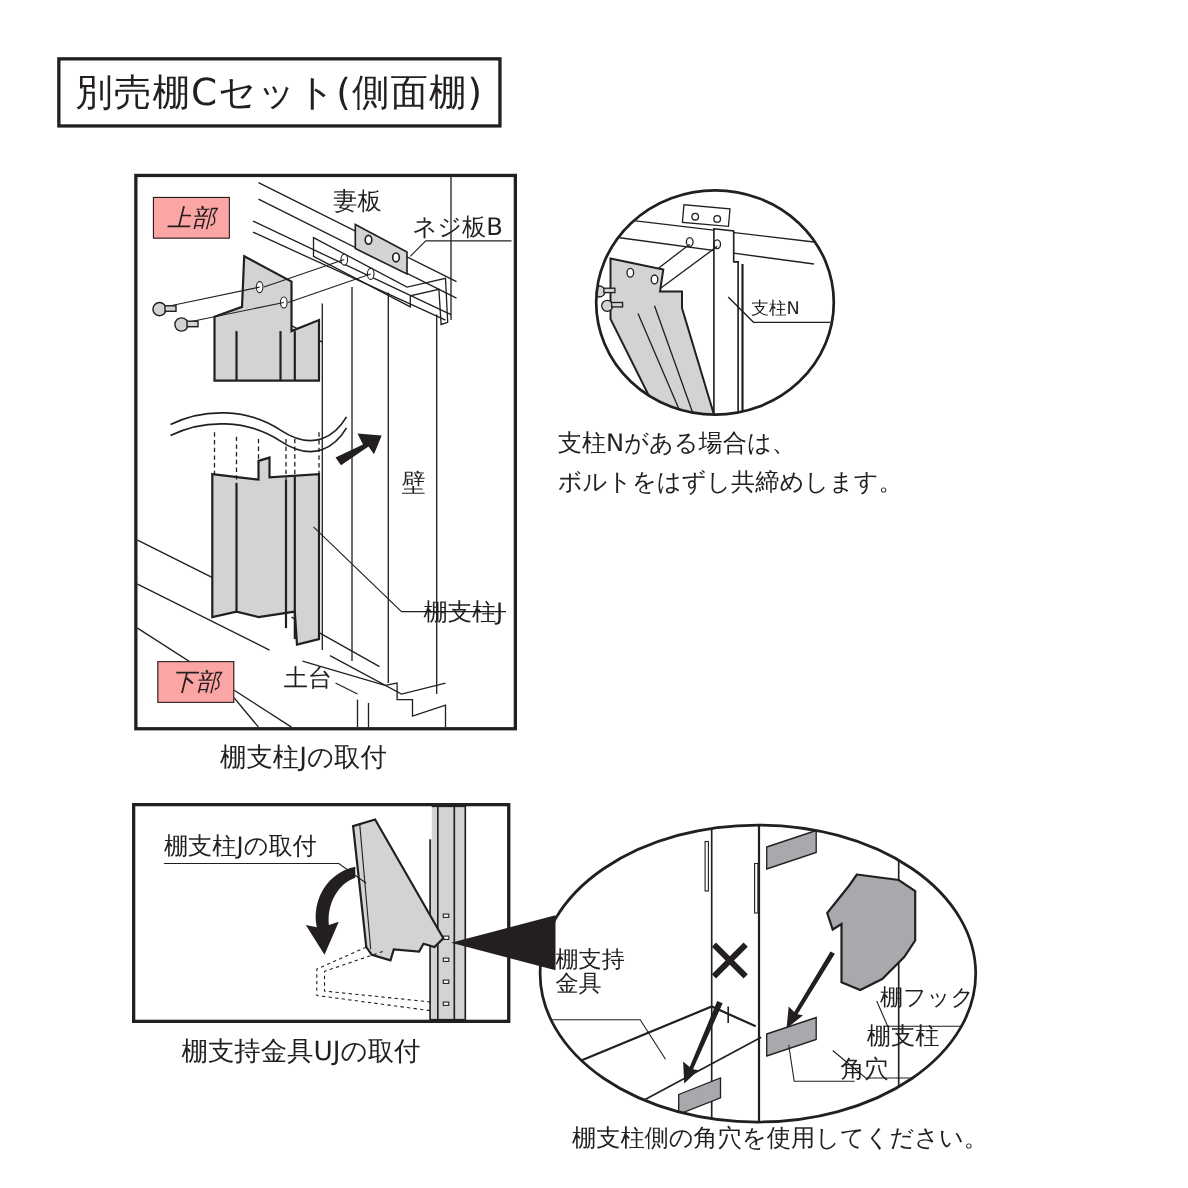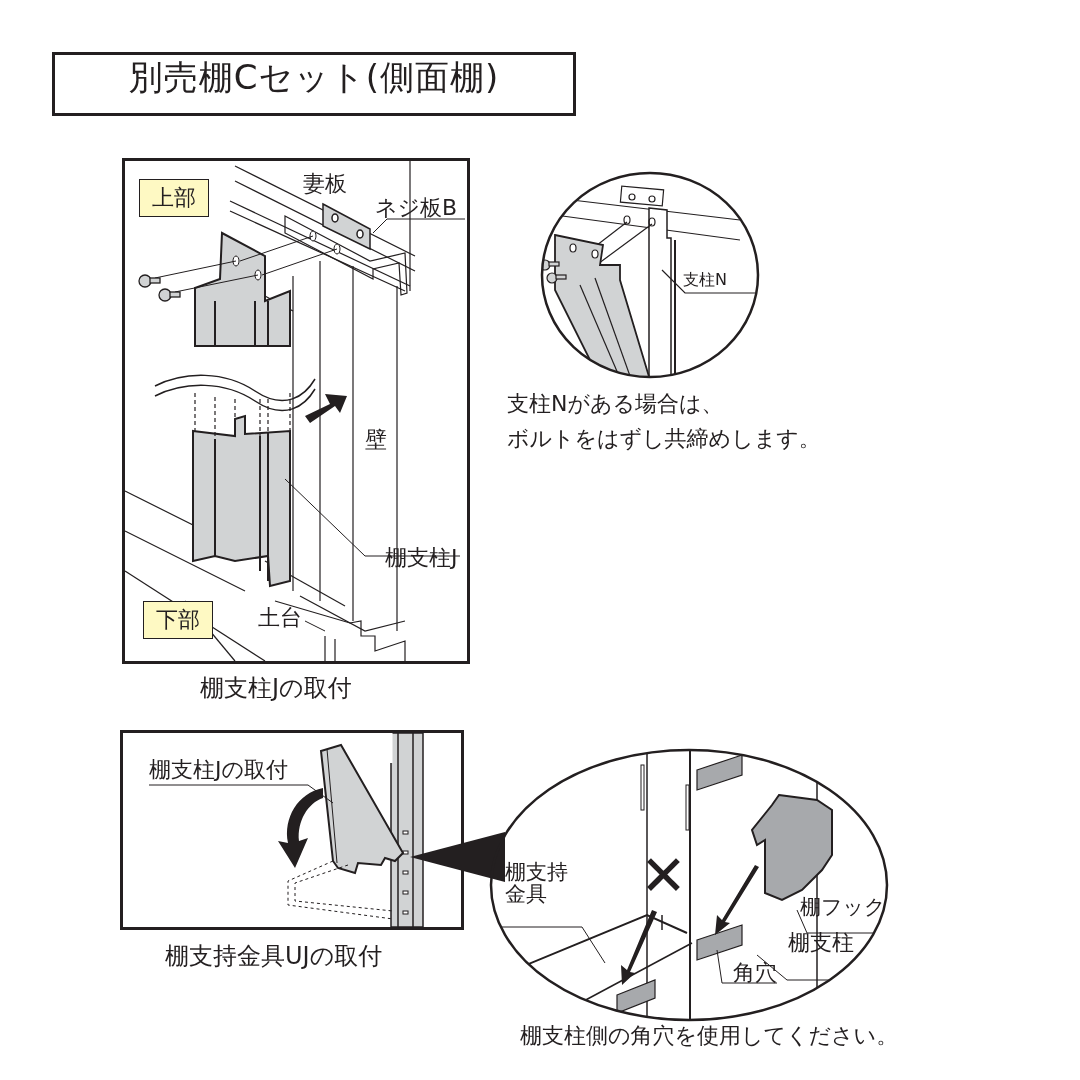--- a/index.html
+++ b/index.html
@@ -1,22 +1,22 @@
 <!DOCTYPE html>
 <html><head>
 <meta charset="utf-8">
 <style>
   html,body{margin:0;padding:0;background:#fff;}
   body{width:1080px;height:1080px;position:relative;overflow:hidden;font-family:"DejaVu Sans","Liberation Sans",sans-serif;color:#231f20;}
   .abs{position:absolute;}
-  .title-box{left:52px;top:52px;width:524px;height:64px;border:3px solid #231f20;box-sizing:border-box;display:flex;justify-content:center;font-size:34px;letter-spacing:1px;}
+  .title-box{left:52px;top:52px;width:404px;height:64px;border:3px solid #231f20;box-sizing:border-box;display:flex;align-items:center;justify-content:center;font-size:34px;letter-spacing:1px;}
   .frame{border:3px solid #231f20;box-sizing:border-box;}
   .lbl{font-size:22px;white-space:nowrap;line-height:1;}
   .caption{font-size:24px;white-space:nowrap;line-height:1;}
-  .tagbox{border:1.5px solid #231f20;background:#fef9c3;font-size:22px;display:flex;align-items:center;justify-content:center;box-sizing:border-box;}
+  .tagbox{border:1.5px solid #231f20;background:#fca5a5;font-size:22px;display:flex;align-items:center;justify-content:center;box-sizing:border-box;font-style:italic;}
   svg{position:absolute;overflow:visible;}
 </style>
 </head>
 <body>
 
 <div class="abs title-box">
   <span>別売棚Cセット(側面棚)</span>
 </div>
 
 <div class="abs frame" style="left:122px;top:158px;width:348px;height:506px;">
@@ -221,14 +221,14 @@
     <path d="M 270 210 L 300 235 L 370 235" stroke-width="1"></path>
     <path d="M 230 205 L 235 238 L 290 238" stroke-width="1"></path>
   </g>
   <ellipse cx="202" cy="140" rx="198" ry="135" fill="none" stroke="#231f20" stroke-width="2.5"></ellipse>
 </svg>
 <span class="abs" style="left:640px;top:848px;font-size:56px;font-weight:bold;line-height:1;color:#231f20;">✕</span>
 <span class="abs lbl" style="left:505px;top:862px;font-size:21px;">棚支持</span>
 <span class="abs lbl" style="left:505px;top:884px;font-size:21px;">金具</span>
 <span class="abs lbl" style="left:800px;top:897px;font-size:21px;">棚フック</span>
 <span class="abs lbl" style="left:788px;top:932px;">棚支柱</span>
-<span class="abs lbl" style="left:733px;top:962px;">角穴</span>
+<span class="abs lbl" style="left:764px;top:962px;">角穴</span>
 <span class="abs caption" style="left:520px;top:1025px;font-size:22px;">棚支柱側の角穴を使用してください。</span>
 
 </body></html>

